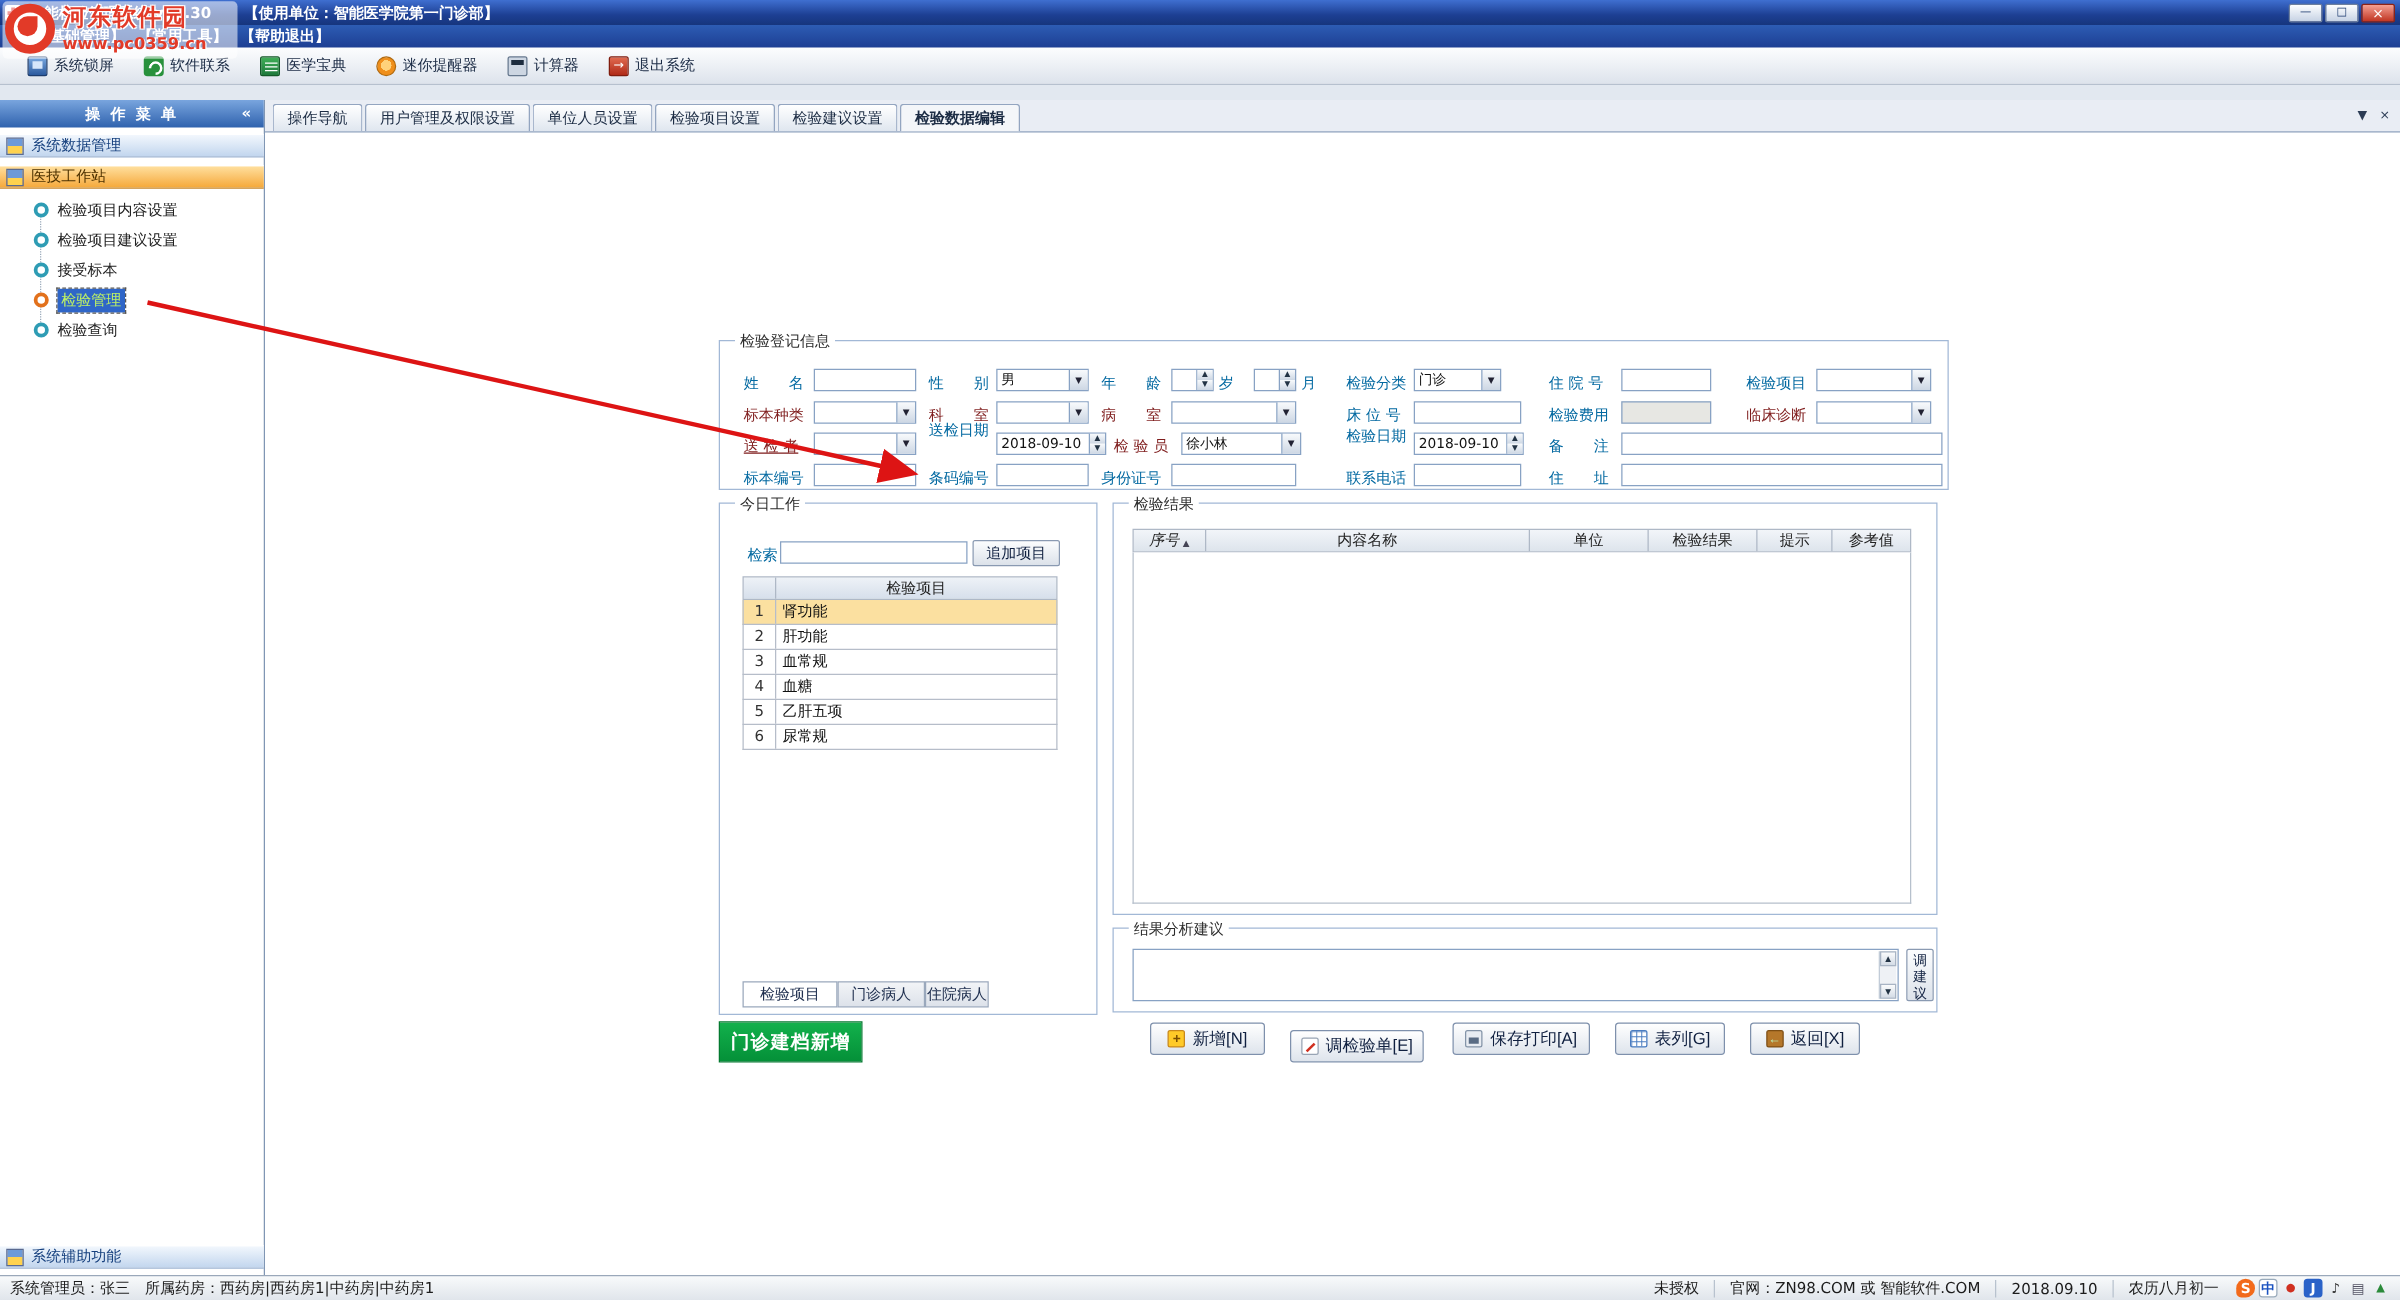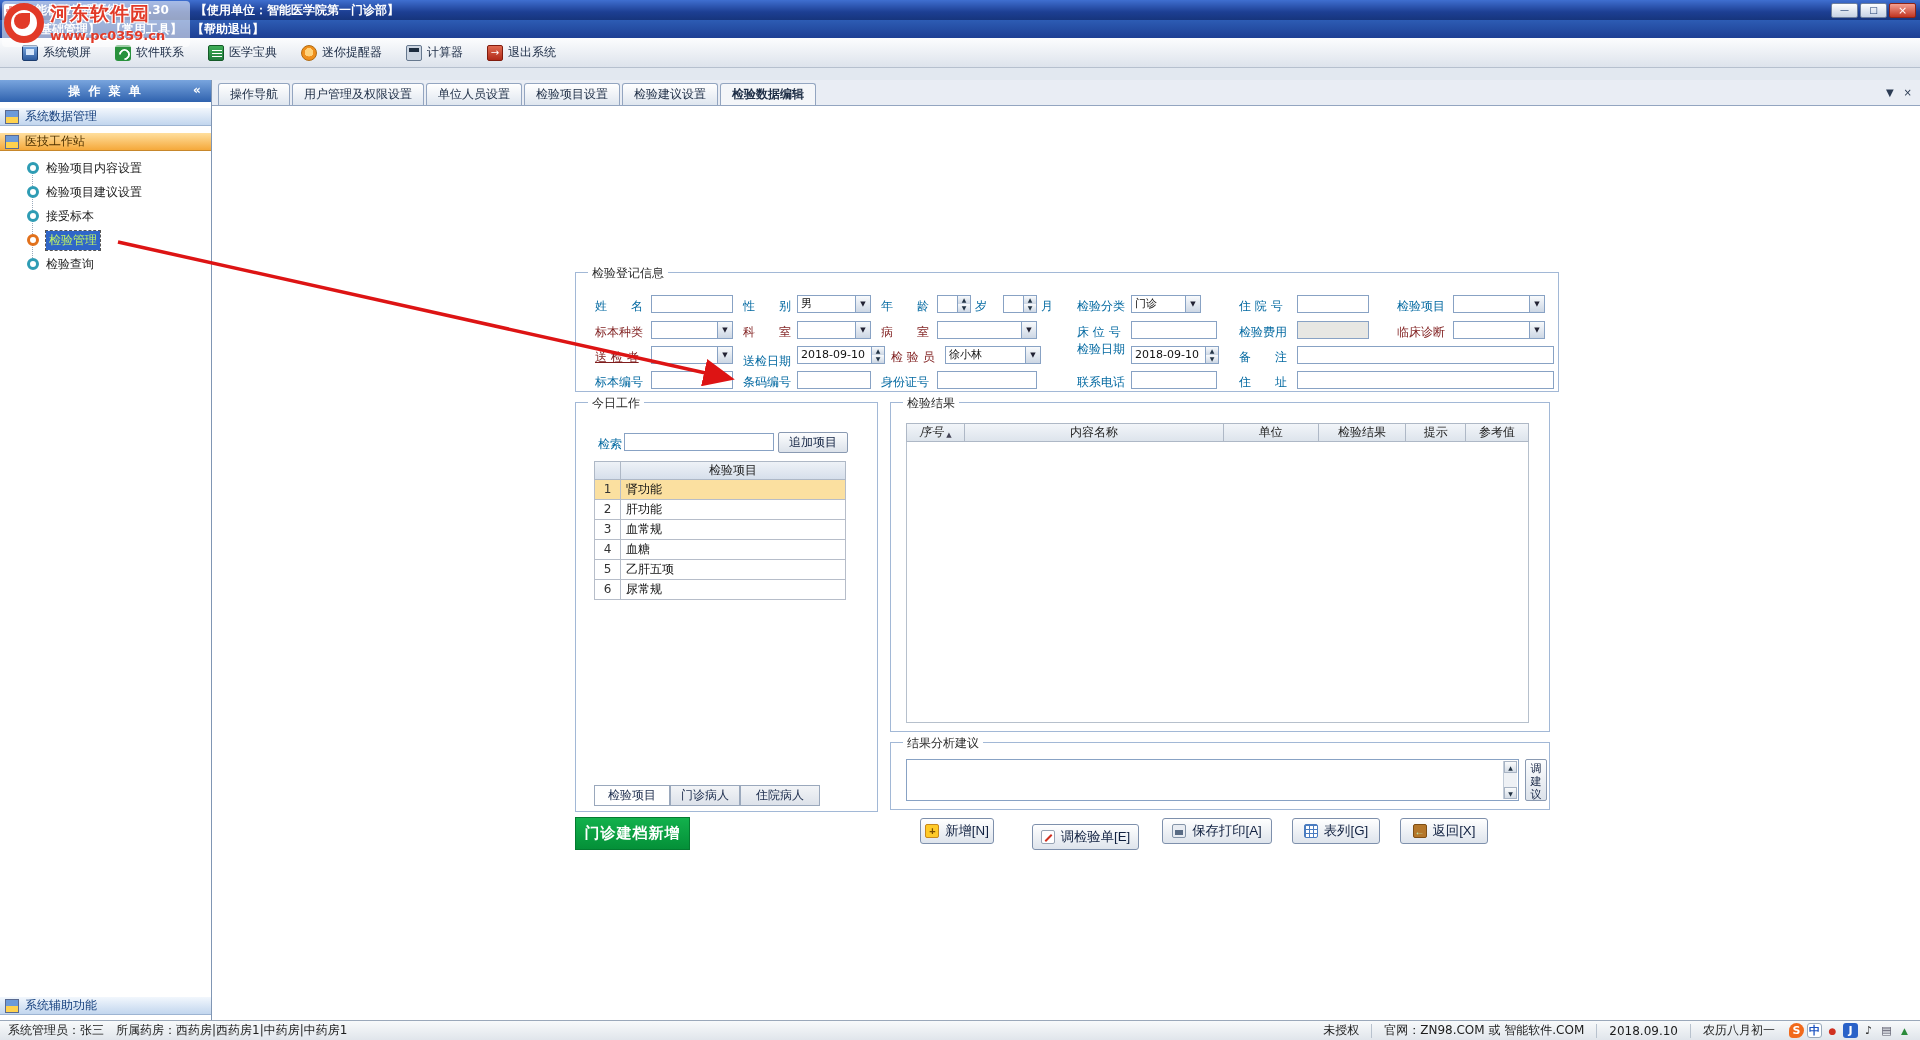--- a/index.html
+++ b/index.html
@@ -313,21 +313,21 @@
     <div class="combo" style="left:877px;top:48px;width:92px">
       <span class="val"></span>
         <span class="dd"></span>
     </div>
 
     <span class="fl blue u" style="left:19px;top:76px">送 检 者</span>
     <div class="combo" style="left:75px;top:73px;width:82px">
       <span class="val"></span>
         <span class="dd"></span>
     </div>
-    <span class="fl" style="left:167px;top:80px">送检日期</span>
+    <span class="fl" style="left:167px;top:63px">送检日期</span>
     <div class="spin" style="left:221px;top:73px;width:88px">
       <span class="val">2018-09-10</span>
         <span class="ud">
           <i class="u"></i>
           <i class="d"></i>
         </span>
     </div>
     <span class="fl blue" style="left:315px;top:76px">检 验 员</span>
     <div class="combo" style="left:369px;top:73px;width:96px">
       <span class="val">徐小林</span>
@@ -388,21 +388,21 @@
           <span class="c-name">乙肝五项</span>
         </div>
       <div class="t-row">
           <span class="c-no">6</span>
           <span class="c-name">尿常规</span>
         </div>
     </div>
 
     <div class="tt active" style="left:18px;top:382px;width:76px">检验项目</div>
     <div class="tt" style="left:94px;top:382px;width:70px">门诊病人</div>
-    <div class="tt" style="left:164px;top:382px;width:80px">住院病人</div>
+    <div class="tt" style="left:164px;top:382px;width:51px">住院病人</div>
   </div>
 
   <button id="btn-new-patient">门诊建档新增</button>
 
   <div class="gbox" style="left:890px;top:402px;width:660px;height:330px">
     <span class="gtitle">检验结果</span>
     <div id="r-head">
       <span class="rc" style="width:58px">
           <em>序号</em>
           <i class="sort"></i>
@@ -420,21 +420,21 @@
     <span class="gtitle">结果分析建议</span>
     <div id="adv-text">
       <span id="adv-scroll">
           <i class="u"></i>
           <i class="d"></i>
         </span>
     </div>
     <div id="adv-btn">调建议</div>
   </div>
 
-  <button class="act-btn" style="left:920px;top:818px;width:74px">
+  <button class="act-btn" style="left:920px;top:818px;width:92px">
       <i class="ai ai-new"></i>
       <span>新增[N]</span>
     </button>
   <button class="act-btn" style="left:1032px;top:824px;width:107px">
       <i class="ai ai-edit"></i>
       <span>调检验单[E]</span>
     </button>
   <button class="act-btn" style="left:1162px;top:818px;width:110px">
       <i class="ai ai-print"></i>
       <span>保存打印[A]</span>

